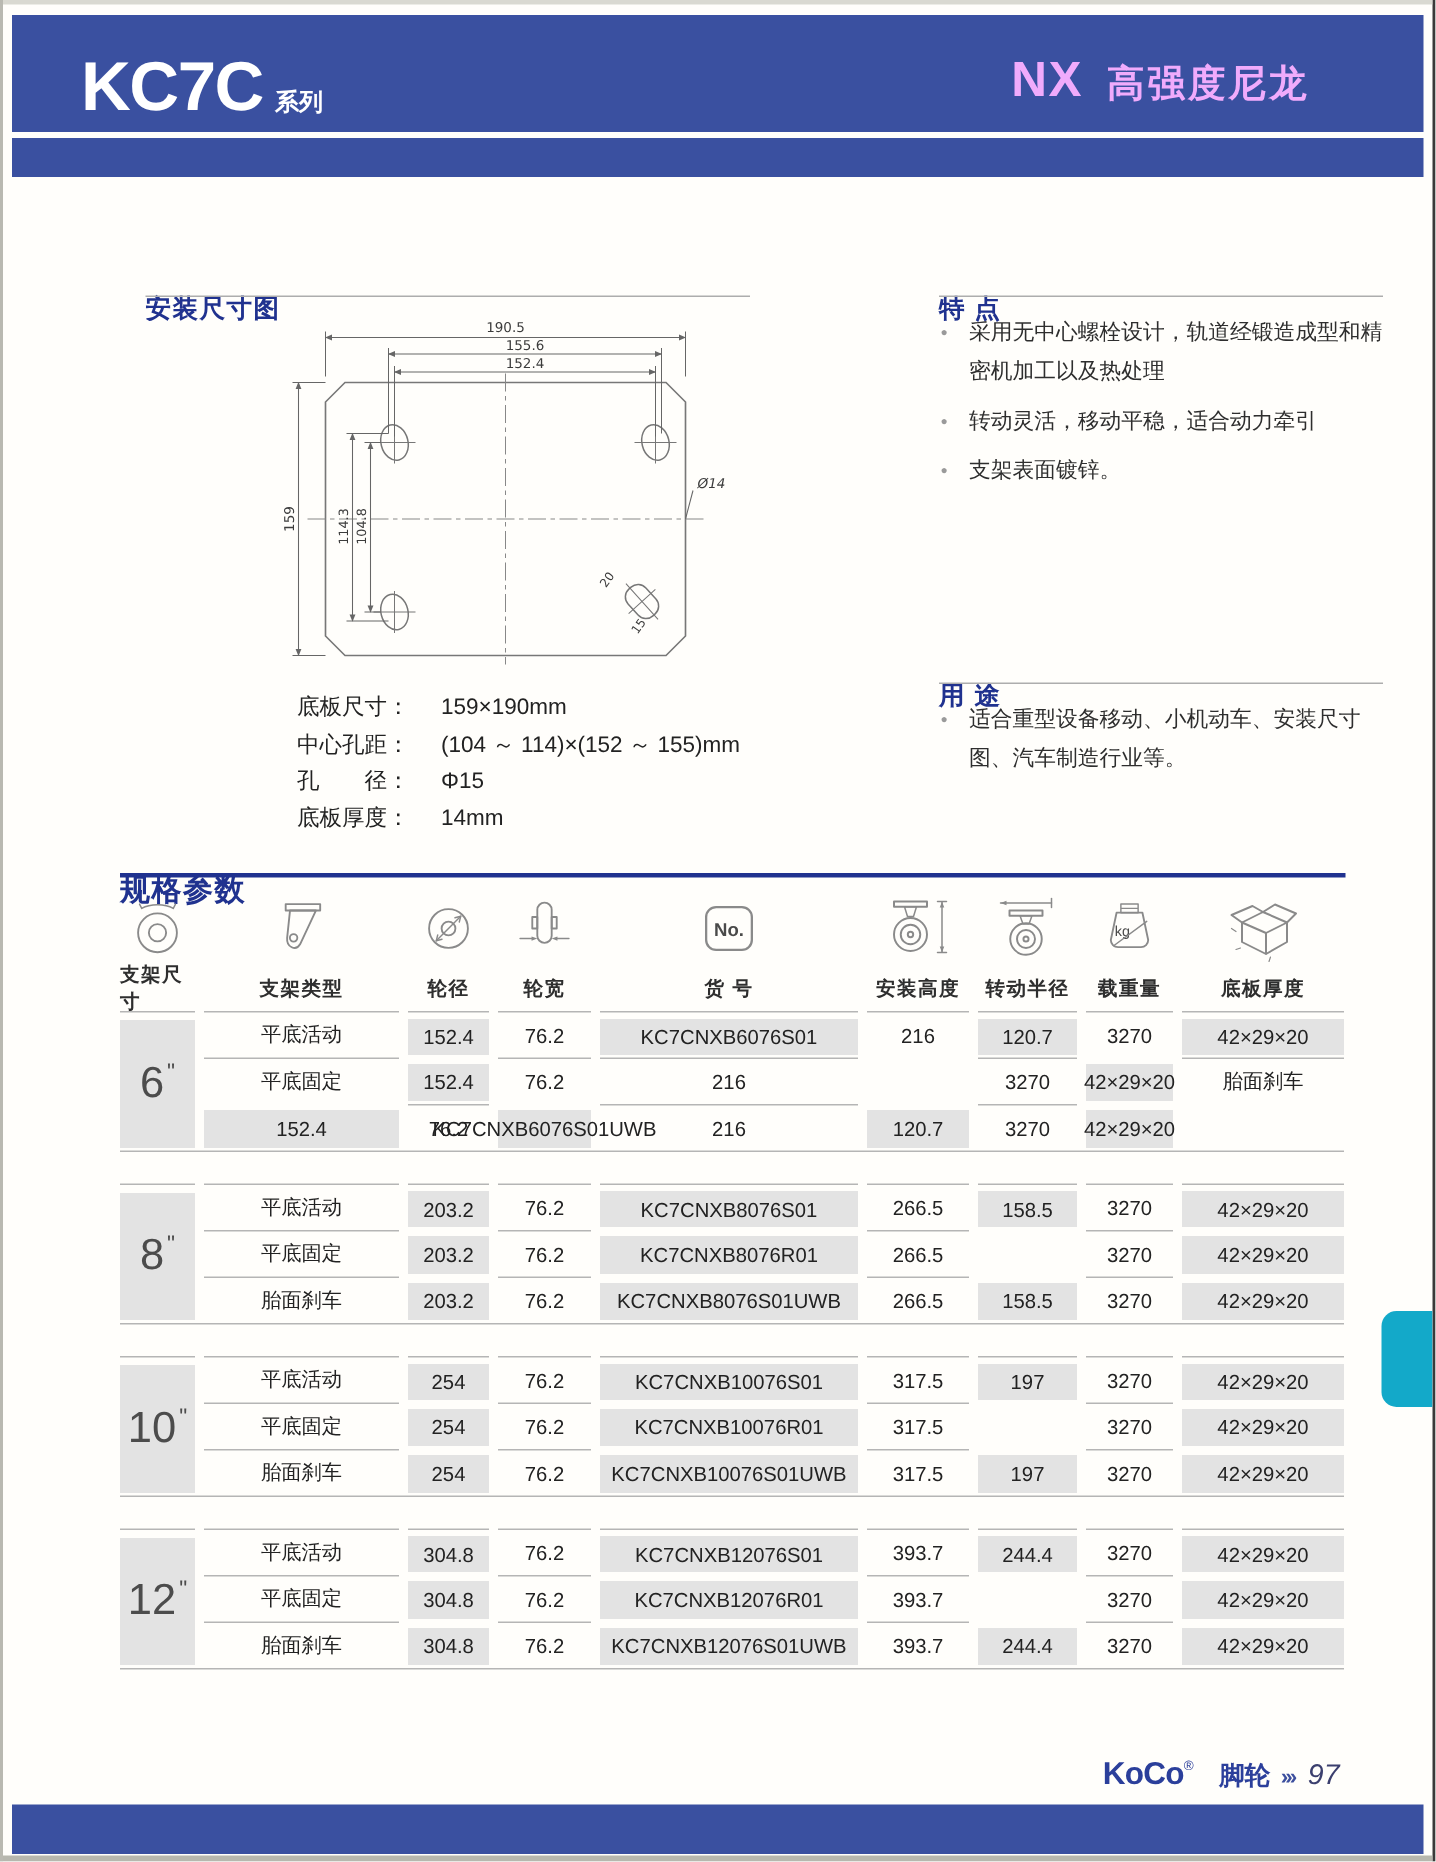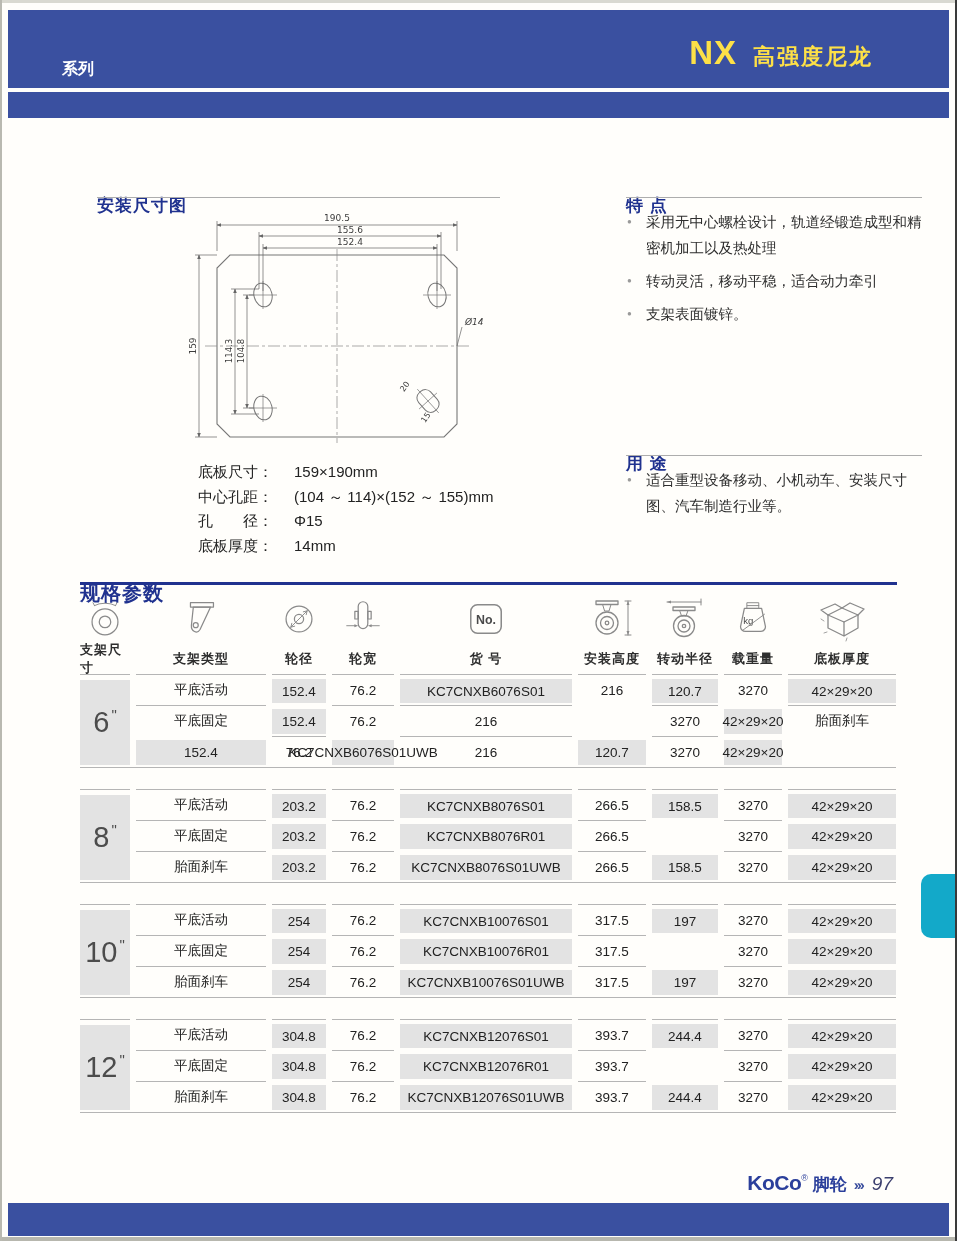--- a/index.html
+++ b/index.html
@@ -14,23 +14,23 @@
   .page::after{content:"";position:absolute;left:0;right:0;bottom:0;height:4px;background:#b7b7ae;}
 
   
   .band-top{position:absolute;left:6px;right:6px;top:10px;height:78px;background:#3a50a0;}
   .band-strip{position:absolute;left:6px;right:6px;top:92px;height:26px;background:#3a50a0;}
   .band-bottom{position:absolute;left:6px;right:6px;top:1203px;height:33px;background:#3a50a0;}
 
   .series-title{position:absolute;left:46px;bottom:8px;display:flex;align-items:baseline;color:#fff;}
   .series-code{font-size:46px;font-weight:bold;letter-spacing:-1px;line-height:1;}
   .series-label{font-size:16px;font-weight:bold;margin-left:8px;}
-  .product-title{position:absolute;right:76px;bottom:16px;display:flex;align-items:baseline;color:#fde047;justify-content:center;}
+  .product-title{position:absolute;right:76px;bottom:16px;display:flex;align-items:baseline;color:#f0abfc;justify-content:center;}
   .product-code{font-size:33px;font-weight:bold;letter-spacing:1px;}
-  .product-name{font-size:22px;font-weight:bold;margin-left:16px;letter-spacing:2px;}
+  .product-name{font-size:25px;font-weight:bold;margin-left:16px;letter-spacing:2px;}
 
   
   .sec-title{position:absolute;font-weight:bold;color:#20328f;letter-spacing:1px;margin-top:24px;}
   .rule-thin{position:absolute;height:1px;background:#adadad;}
   .rule-thick{position:absolute;height:3px;background:#20328f;}
 
   
   .drawing{position:absolute;left:183px;top:203px;}
   .drawing text{font-family:"DejaVu Sans",sans-serif;fill:#3c3c3c;}
 
@@ -61,34 +61,35 @@
   .group-cell{grid-row:1 / span 3;background:#e3e3e3;background-clip:content-box;padding:5px 0 2px;
     display:flex;align-items:center;justify-content:center;color:#4c4c4c;box-sizing:border-box;border-top:1px solid #b5b5b5;}
   .group-cell .num{font-size:29px;}
   .group-cell .inch{font-size:15px;margin-left:2px;transform:translateY(-8px);}
 
   
   .cyan-tab{position:absolute;right:0;top:874px;width:34px;height:64px;background:#13a9c9;border-radius:10px 0 0 10px;}
   .footer-line{position:absolute;right:62px;top:1171px;display:flex;align-items:baseline;color:#2b3f9b;text-align:center;}
   .f-brand{font-size:21px;font-weight:bold;letter-spacing:-0.5px;}
   .f-mark{font-size:9px;transform:translateY(-9px);}
-  .f-suffix{font-size:17px;font-weight:bold;margin-left:5px;}
+  .f-suffix{font-size:17px;font-weight:bold;margin-left:17px;}
   .f-arrows{font-size:15px;font-weight:bold;margin-left:7px;letter-spacing:-2px;color:#3c4f9e;}
   .f-page{font-size:19px;font-style:italic;margin-left:9px;color:#3b3f6e;}
 
   svg.icon{stroke:#8a8a8a;fill:none;stroke-width:1.3;stroke-linecap:round;stroke-linejoin:round;}
   svg.icon text{stroke:none;fill:#4a4a4a;font-family:"Liberation Sans",sans-serif;}
 </style>
 </head>
 <body>
 
 <div class="page">
 
   <div class="band-top">
     <div class="series-title">
+      <span class="series-code">KC7C</span>
       <span class="series-label">系列</span>
     </div>
     <div class="product-title">
       <span class="product-code">NX</span>
       <span class="product-name">高强度尼龙</span>
     </div>
   </div>
   <div class="band-strip"></div>
 
   <div class="sec-title" style="left:95px;top:170px;font-size:17px;">安装尺寸图</div>

